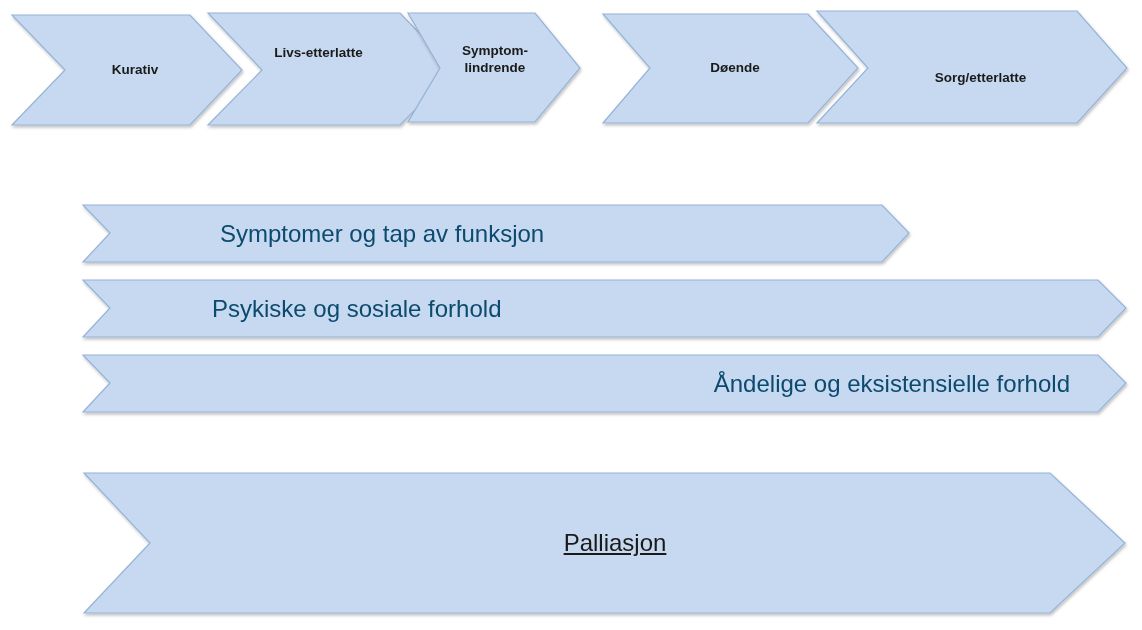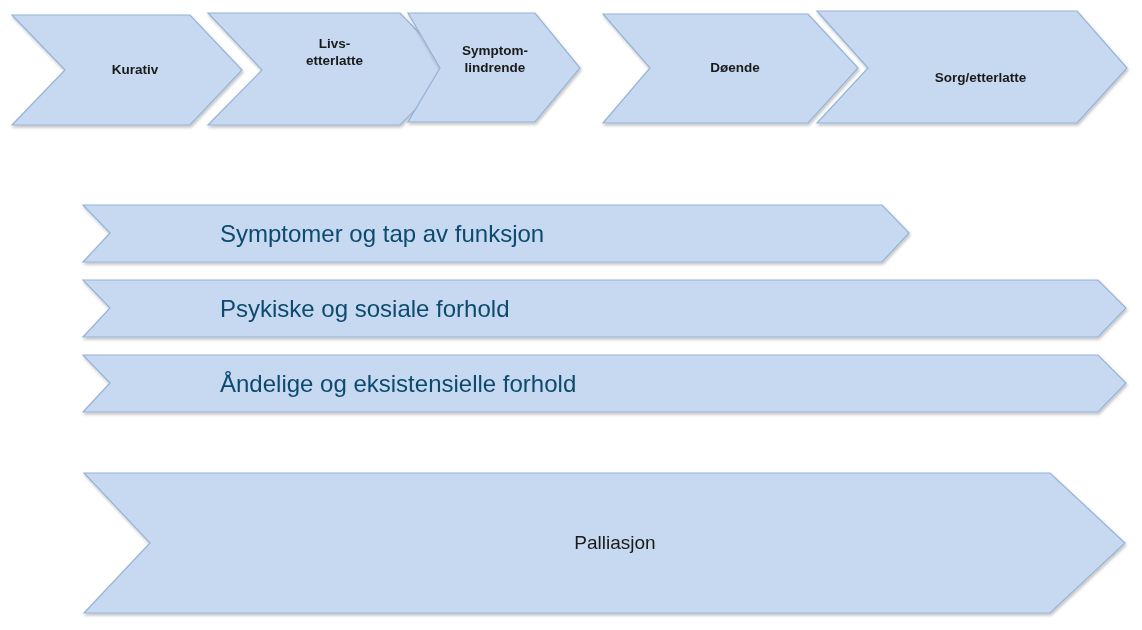--- a/index.html
+++ b/index.html
@@ -2,21 +2,21 @@
 <html><head>
   <meta charset="utf-8">
   <style>
     html, body { margin: 0; padding: 0; background: #ffffff; }
     body { width: 1142px; height: 630px; position: relative; overflow: hidden; font-family: "Liberation Sans", sans-serif; }
     svg.canvas { position: absolute; left: 0; top: 0; }
     .shape { fill: #c6d9f0; stroke: #95b3d7; stroke-width: 1.2; filter: url(#shadow); }
     .lbl { position: absolute; color: #1a1a1a; text-align: center; display: flex; align-items: center; justify-content: center; line-height: 1.25; }
     .lbl-top { font-weight: bold; font-size: 13.5px; }
     .lbl-bar { font-size: 24px; justify-content: flex-start; color: #0c4a6e; }
-    .lbl-big { font-size: 19px; }
+    .lbl-big { font-size: 24px; text-decoration: underline; }
   </style>
 </head>
 <body>
 
 <svg class="canvas" width="1142" height="630">
   <defs>
     <filter id="shadow" x="-5%" y="-5%" width="110%" height="120%">
       <feDropShadow dx="1" dy="2" stdDeviation="1.5" flood-color="#000" flood-opacity="0.25"></feDropShadow>
     </filter>
   </defs>
@@ -30,40 +30,40 @@
   <polygon class="shape" points="83,205 882,205 909,233 882,262 83,262 110,233"></polygon>
   <polygon class="shape" points="83,280 1098,280 1126,308 1098,337 83,337 110,308"></polygon>
   <polygon class="shape" points="83,355 1098,355 1126,383 1098,412 83,412 110,383"></polygon>
 
   <polygon class="shape" points="84,473 1050,473 1125,543 1050,613 84,613 150,543"></polygon>
 </svg>
 
 <div class="lbl lbl-top" style="left:65px; top:15px; width:140px; height:110px; flex-direction:column;">
   <span>Kurativ</span>
 </div>
-<div class="lbl lbl-top" style="left:262px; top:13px; width:145px; height:80px; flex-direction:column;">
+<div class="lbl lbl-top" style="left:246px; top:13px; width:145px; height:80px; flex-direction:row;">
   <span>Livs-</span>
   <span>etterlatte</span>
 </div>
 <div class="lbl lbl-top" style="left:440px; top:13px; width:110px; height:94px; flex-direction:column;">
   <span>Symptom-</span>
   <span>lindrende</span>
 </div>
 <div class="lbl lbl-top" style="left:650px; top:14px; width:170px; height:109px; flex-direction:column;">
   <span>Døende</span>
 </div>
 <div class="lbl lbl-top" style="left:868px; top:11px; width:225px; height:134px; flex-direction:column;">
   <span>Sorg/etterlatte</span>
 </div>
 
 <div class="lbl lbl-bar" style="left:220px; top:205px; width:650px; height:57px;">
   <span>Symptomer og tap av funksjon</span>
 </div>
-<div class="lbl lbl-bar" style="left:220px; top:280px; width:850px; height:57px;">
+<div class="lbl lbl-bar" style="left:212px; top:280px; width:850px; height:57px;">
   <span>Psykiske og sosiale forhold</span>
 </div>
-<div class="lbl lbl-bar" style="left:220px; top:355px; width:850px; height:57px;">
+<div class="lbl lbl-bar" style="left:220px; top:355px; width:850px; height:57px;justify-content:flex-end;">
   <span>Åndelige og eksistensielle forhold</span>
 </div>
 
 <div class="lbl lbl-big" style="left:150px; top:473px; width:900px; height:140px; padding-left:30px; box-sizing:border-box;">
   <span>Palliasjon</span>
 </div>
 
 </body></html>

